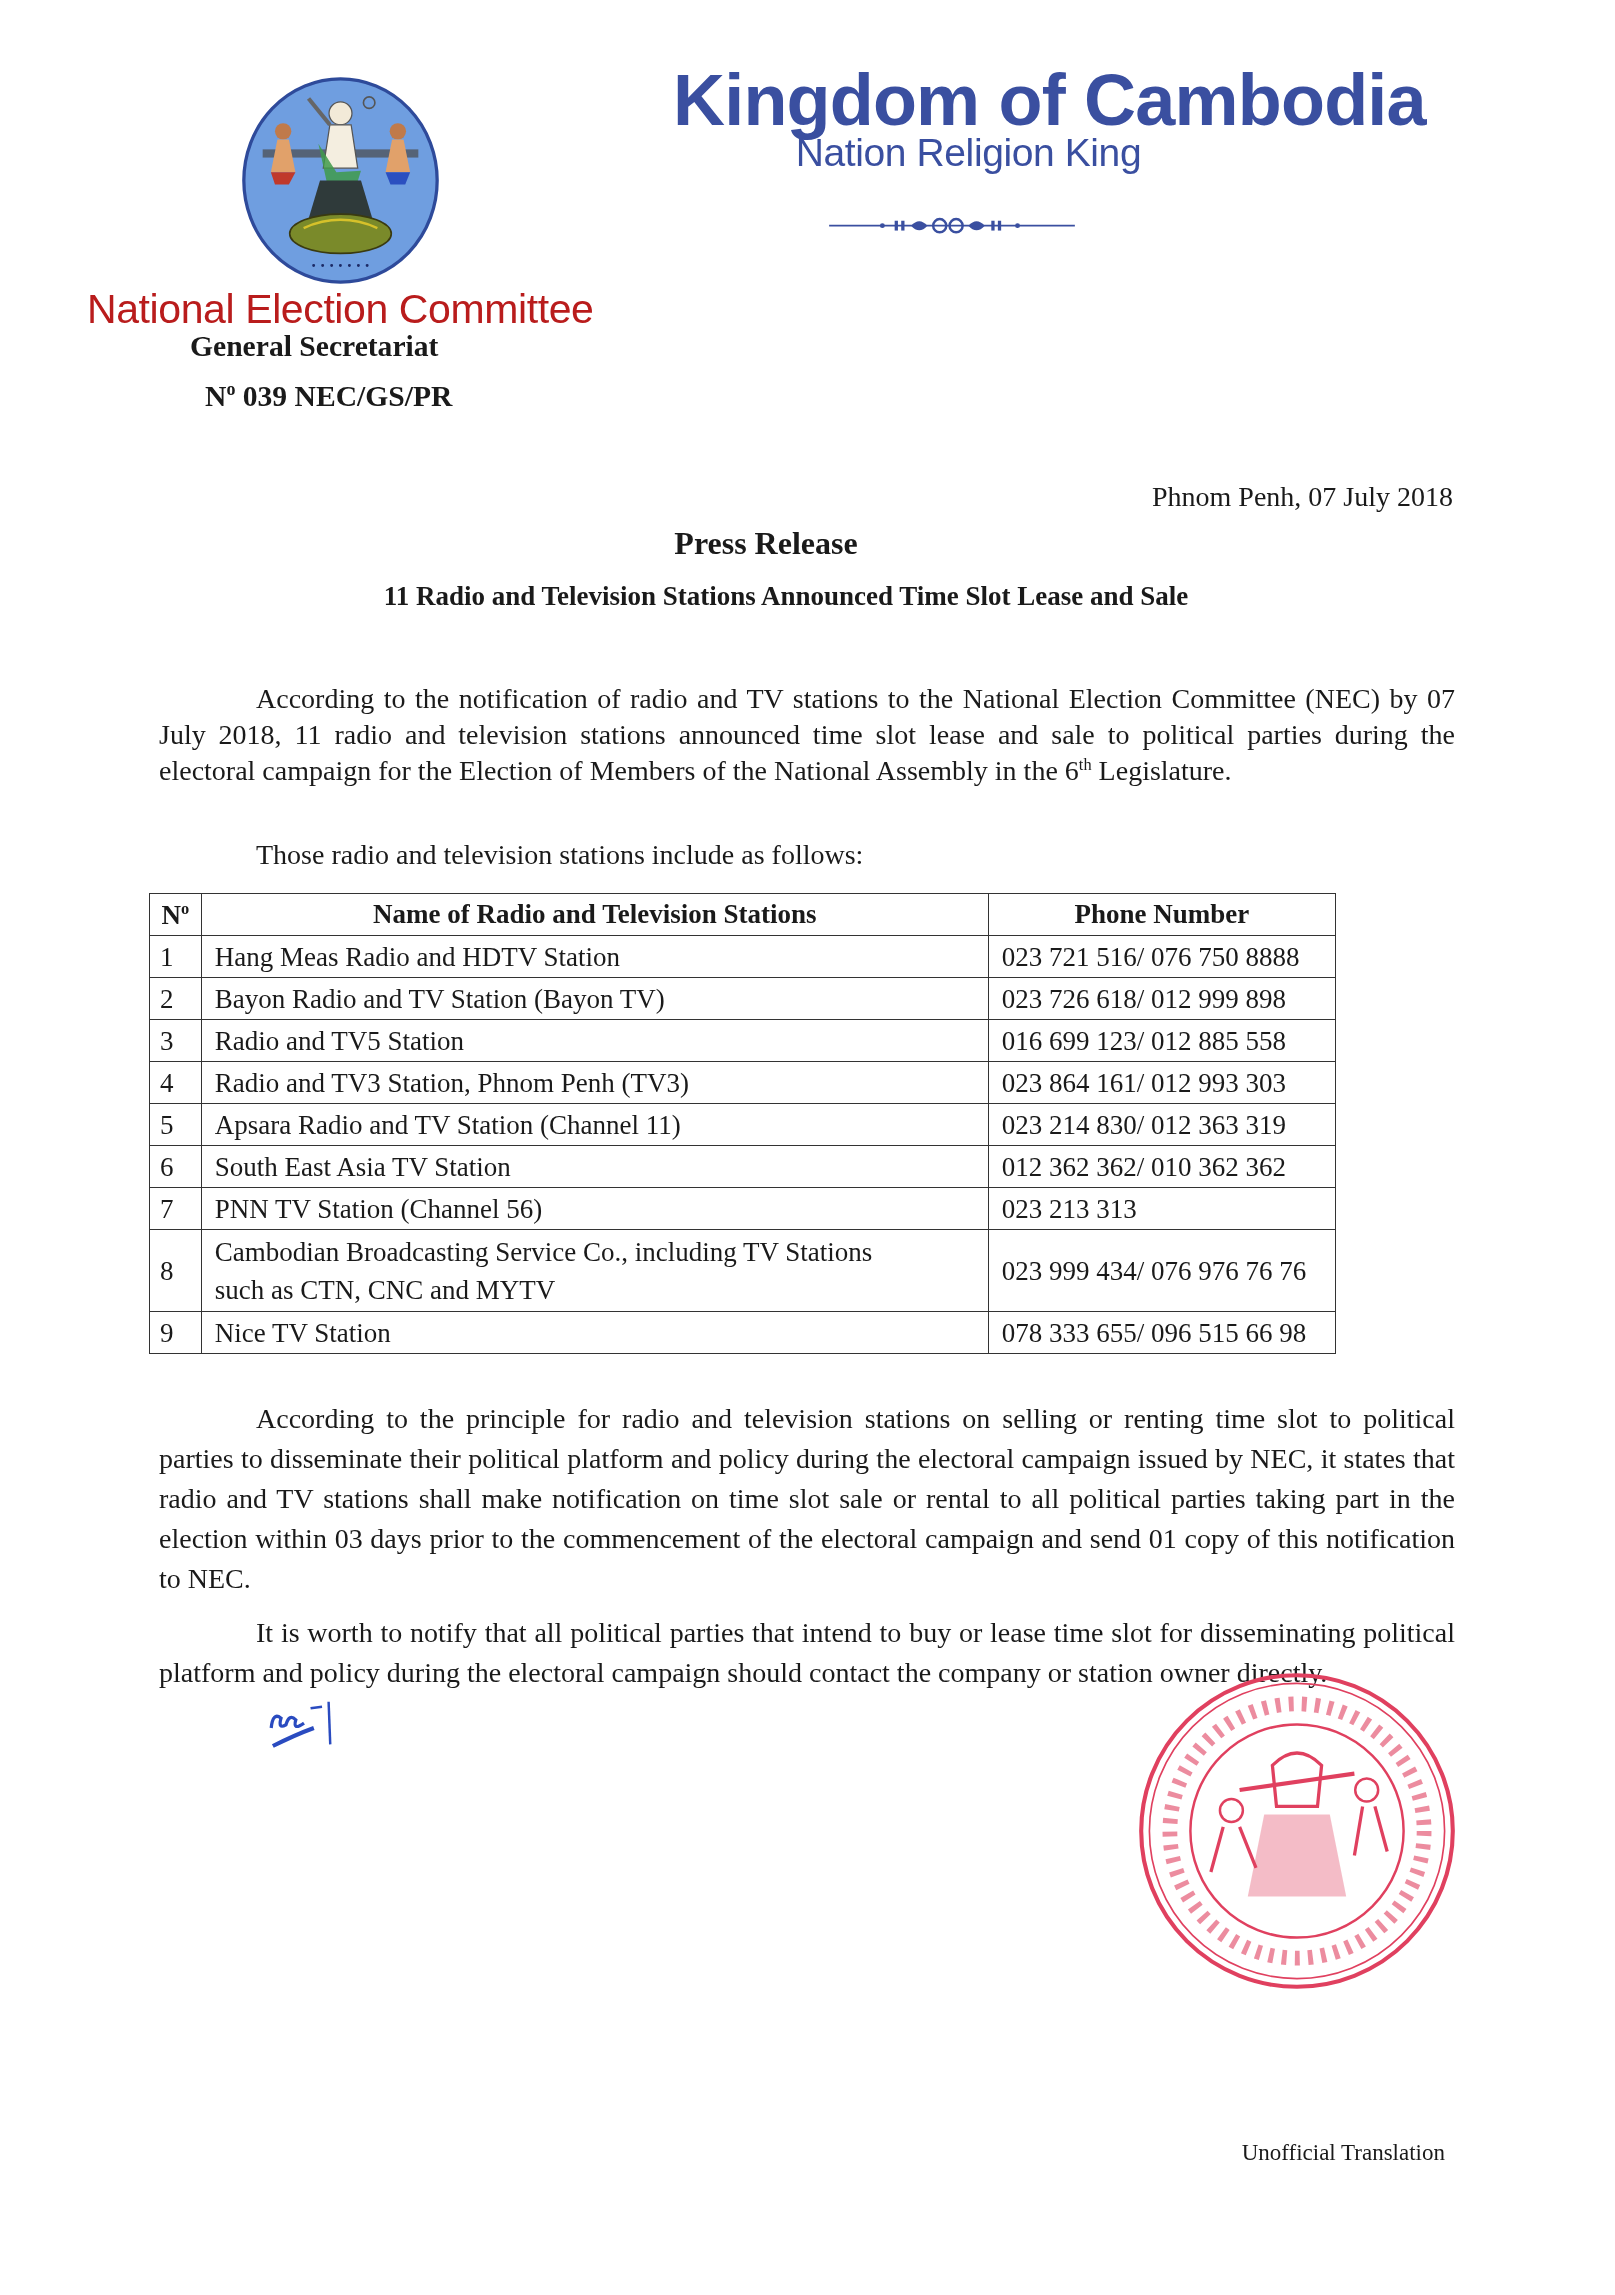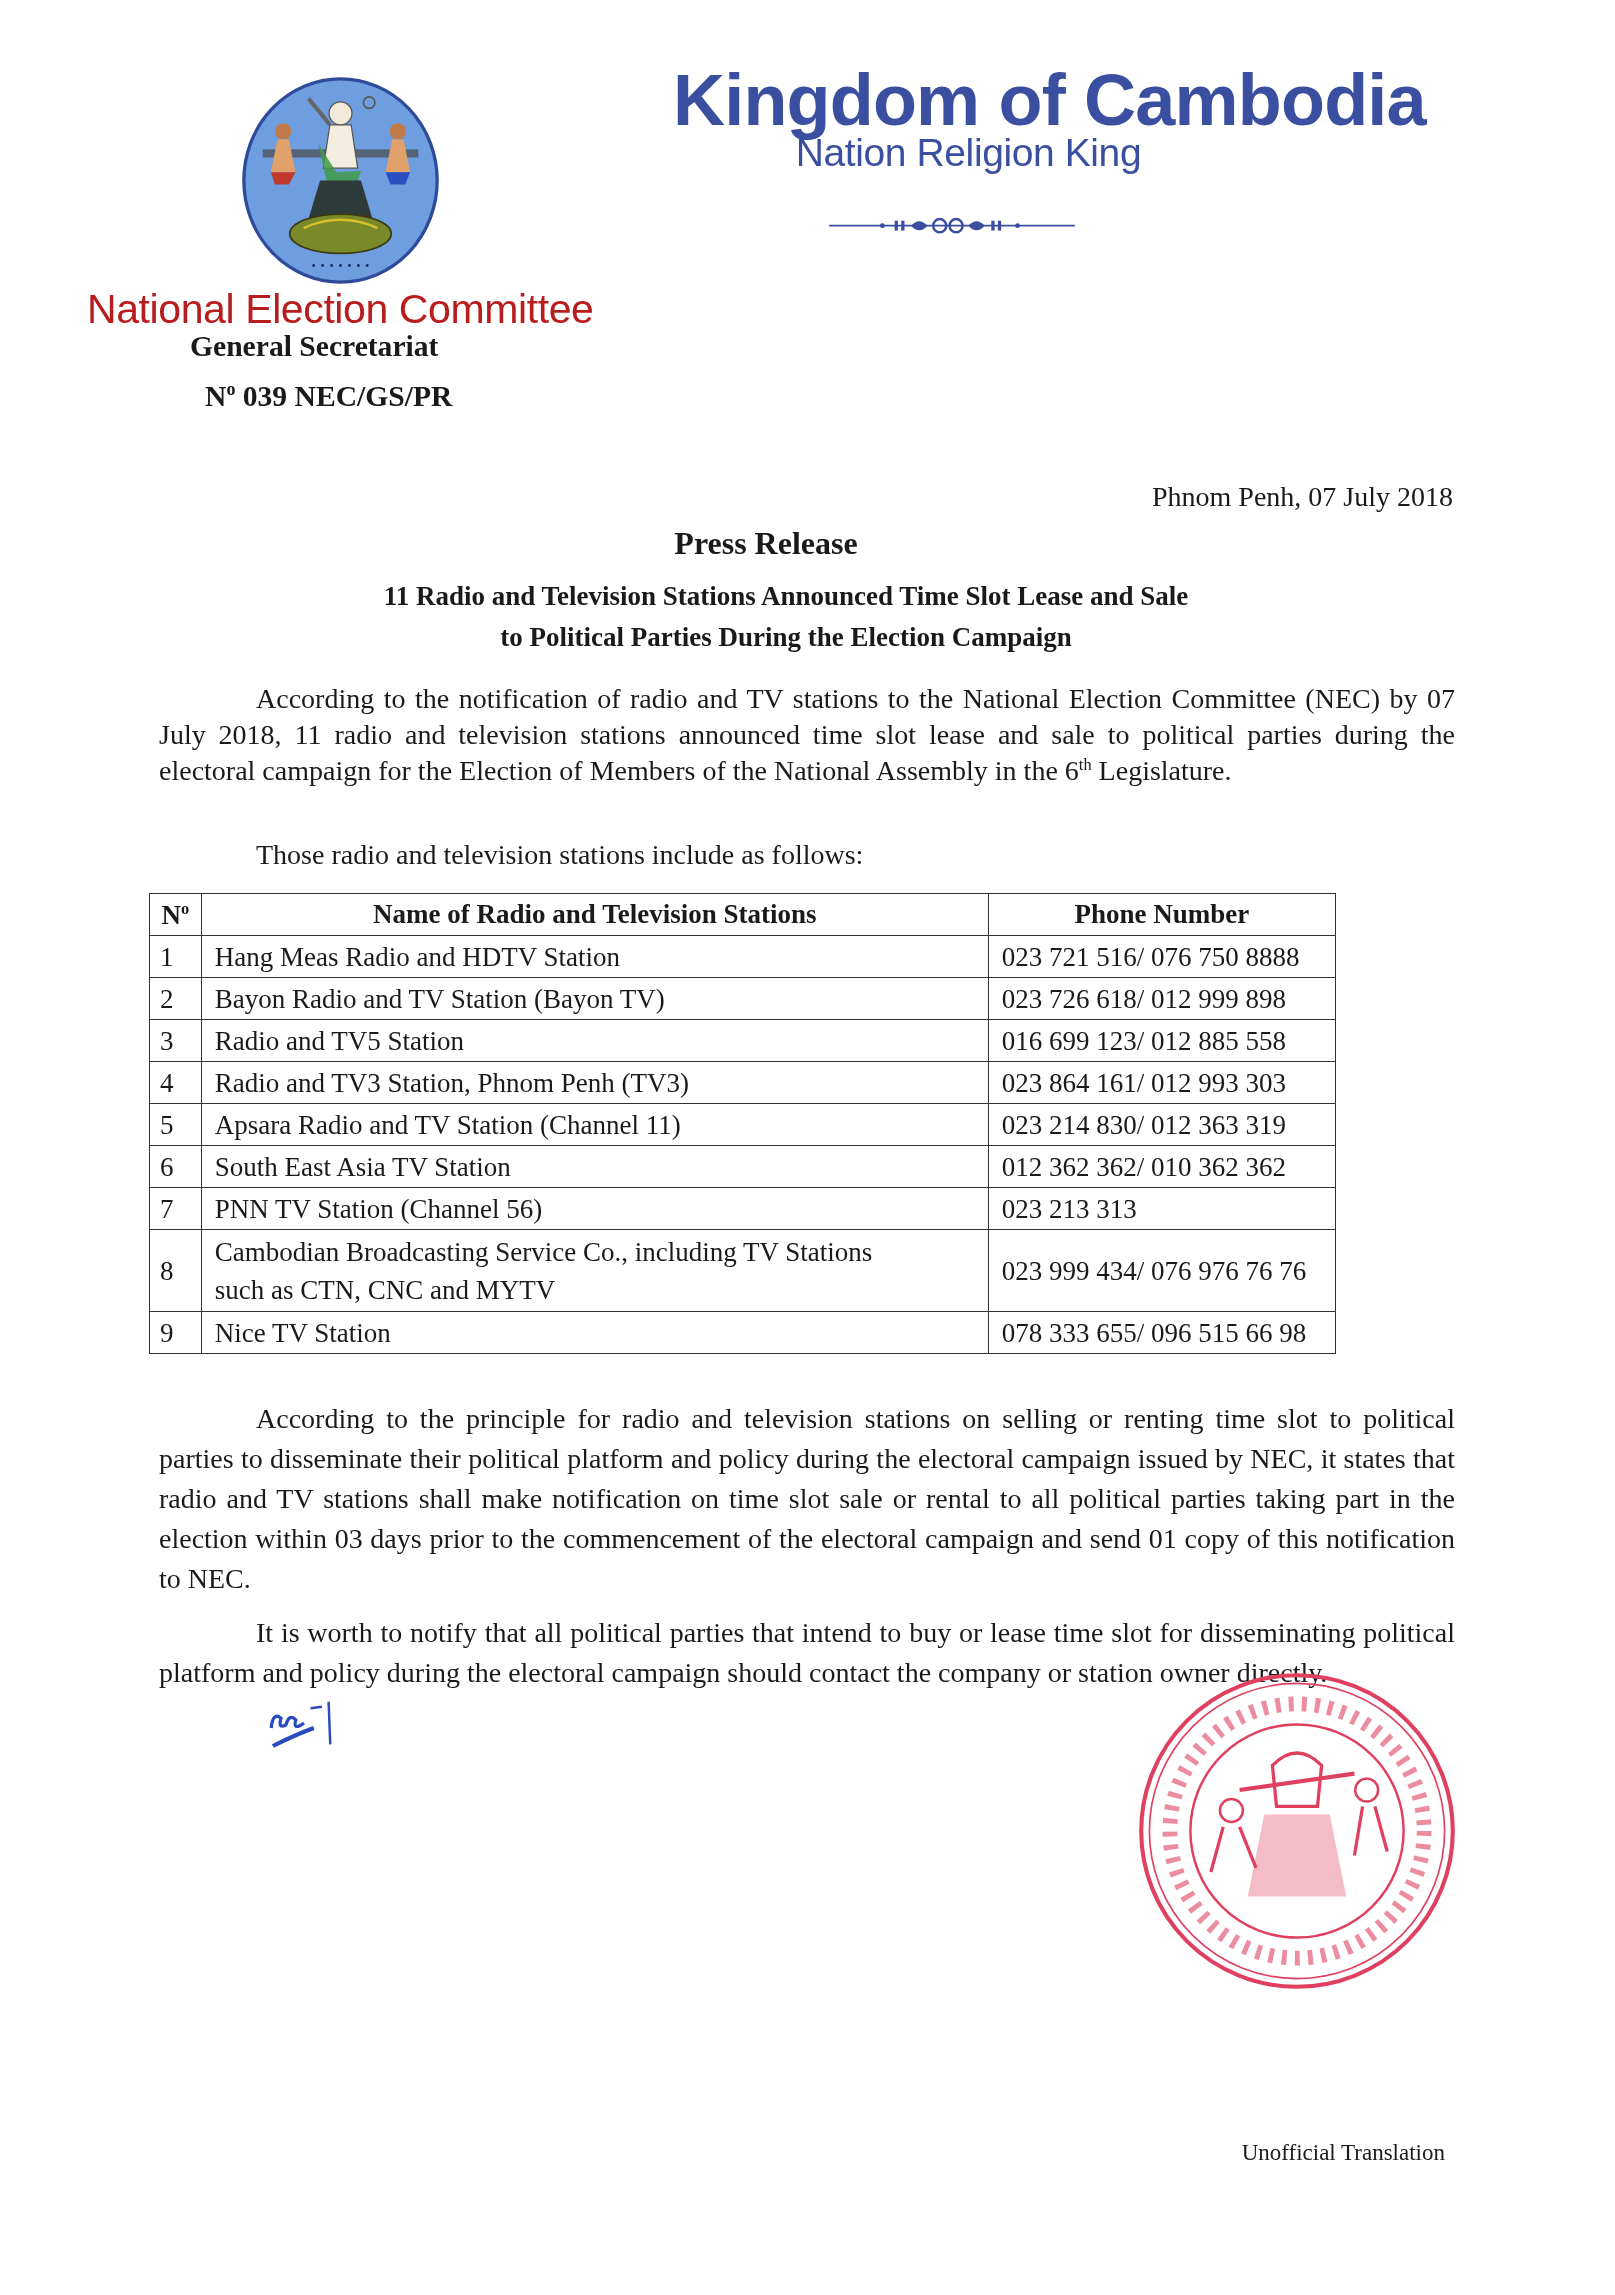--- a/index.html
+++ b/index.html
@@ -88,21 +88,20 @@
     <rect x="206" y="7" width="4" height="12" fill="#3a4fa0"></rect>
     <circle cx="230" cy="13" r="3" fill="#3a4fa0"></circle>
   </svg>
 </div>
 
 <div class="abs place-date">Phnom Penh, 07 July 2018</div>
 
 <div class="abs pr-title">Press Release</div>
 <div class="abs pr-sub">
   <div>11 Radio and Television Stations Announced Time Slot Lease and Sale</div>
-  <div>to Political Parties During the Election Campaign</div>
 </div>
 
 <div class="abs para p1"><span>According to the notification of radio and TV stations to the National Election Committee (NEC) by 07 July 2018, 11 radio and television stations announced time slot lease and sale to political parties during the electoral campaign for the Election of Members of the National Assembly in the 6</span><sup>th</sup><span> Legislature.</span></div>
 
 <div class="abs para p2">Those radio and television stations include as follows:</div>
 
 <table class="stations">
   <thead>
     <tr>
       <th class="numh"><span>N</span><sup style="font-size:16.4px">o</sup></th>

